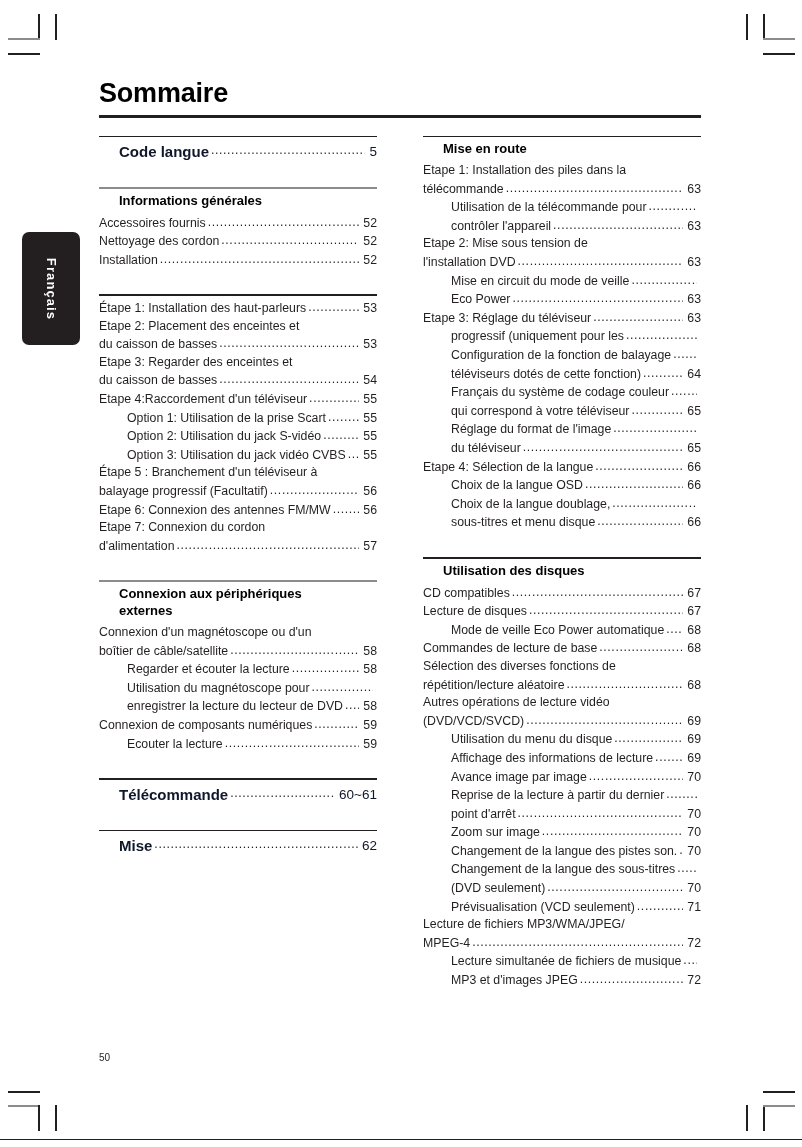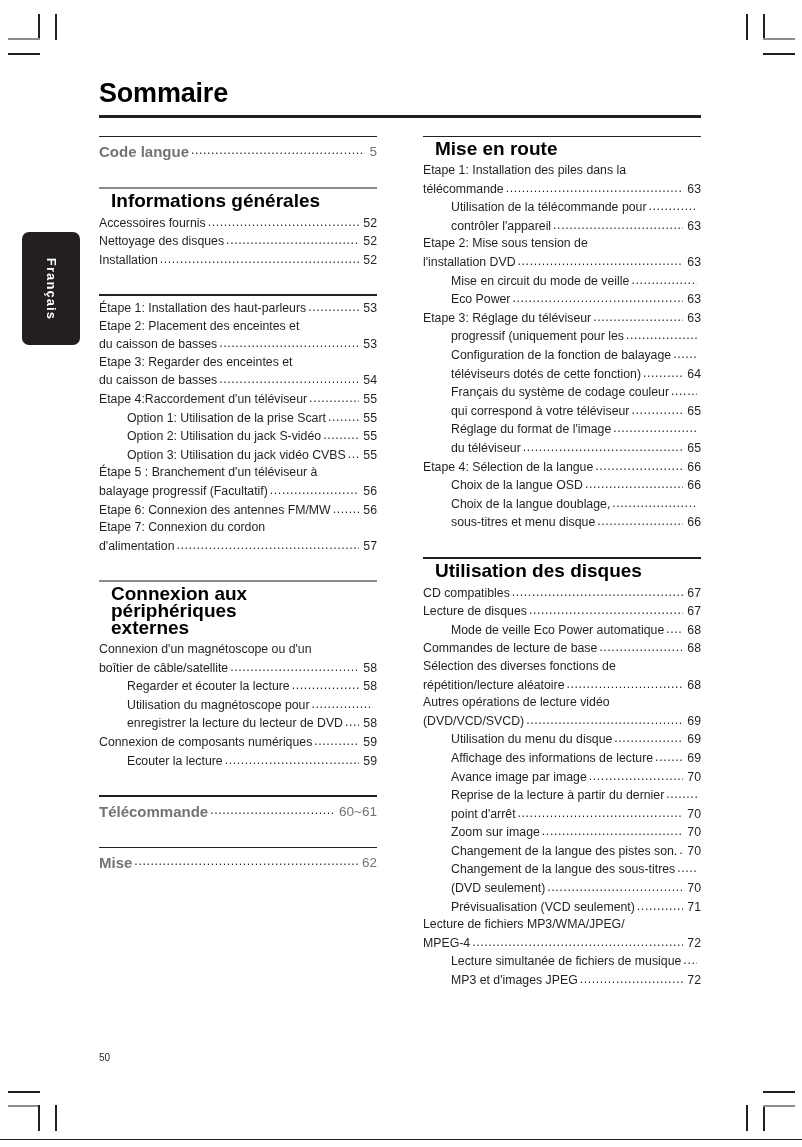--- a/index.html
+++ b/index.html
@@ -63,25 +63,25 @@
     gap:46px;
   }
   .column { width:278px; }
 
   .block { margin-bottom:2px; }
   .block-rule { height:1.6px; background:#231f20; margin-top:14px; margin-bottom:3px; }
   .block-rule.gray { background:#8c8c8c; }
   .block-rule.nogap { margin-top:0; }
 
   .section-head {
-    font-size:19px;
+    font-size:13px;
     font-weight:bold;
     color:#000;
     line-height:17px;
-    margin:2px 0 5px 0;
+    margin:2px 0 5px 8px;
     padding-left:12px;
   }
 
   
   .entry {
     display:flex;
     align-items:flex-end;
     font-size:12.3px;
     line-height:17.6px;
     color:#231f20;
@@ -109,21 +109,22 @@
   }           
   .entry.ind { padding-left:28px; }
   .entry.ind .leader::before {
     content:"..................................................................................";
   }
 
   .entry.big {
     font-size:15px;
     font-weight:bold;
     line-height:21px;
-    color:#737373;
+    color:#0f172a;
+    margin-left:20px;
   }
   .entry.big .leader { font-size:12.3px; font-weight:normal; }
   .entry.big .pg { font-size:13.5px; font-weight:normal; }
 
   .spacer-sm { height:9px; }
 
   
   #page-number {
     position:absolute;
     left:99px; top:1052px;
@@ -184,21 +185,21 @@
         <div class="block">
           <div class="spacer-sm"></div>
           <div class="block-rule gray"></div>
           <div class="section-head">Informations générales</div>
           <div class="entry">
             <span class="label">Accessoires fournis</span>
             <span class="leader"></span>
             <span class="pg">52</span>
           </div>
           <div class="entry">
-            <span class="label">Nettoyage des disques </span>
+            <span class="label">Nettoyage des cordon </span>
             <span class="leader"></span>
             <span class="pg">52</span>
           </div>
           <div class="entry">
             <span class="label">Installation </span>
             <span class="leader"></span>
             <span class="pg">52</span>
           </div>
         </div>
         <div class="block">

